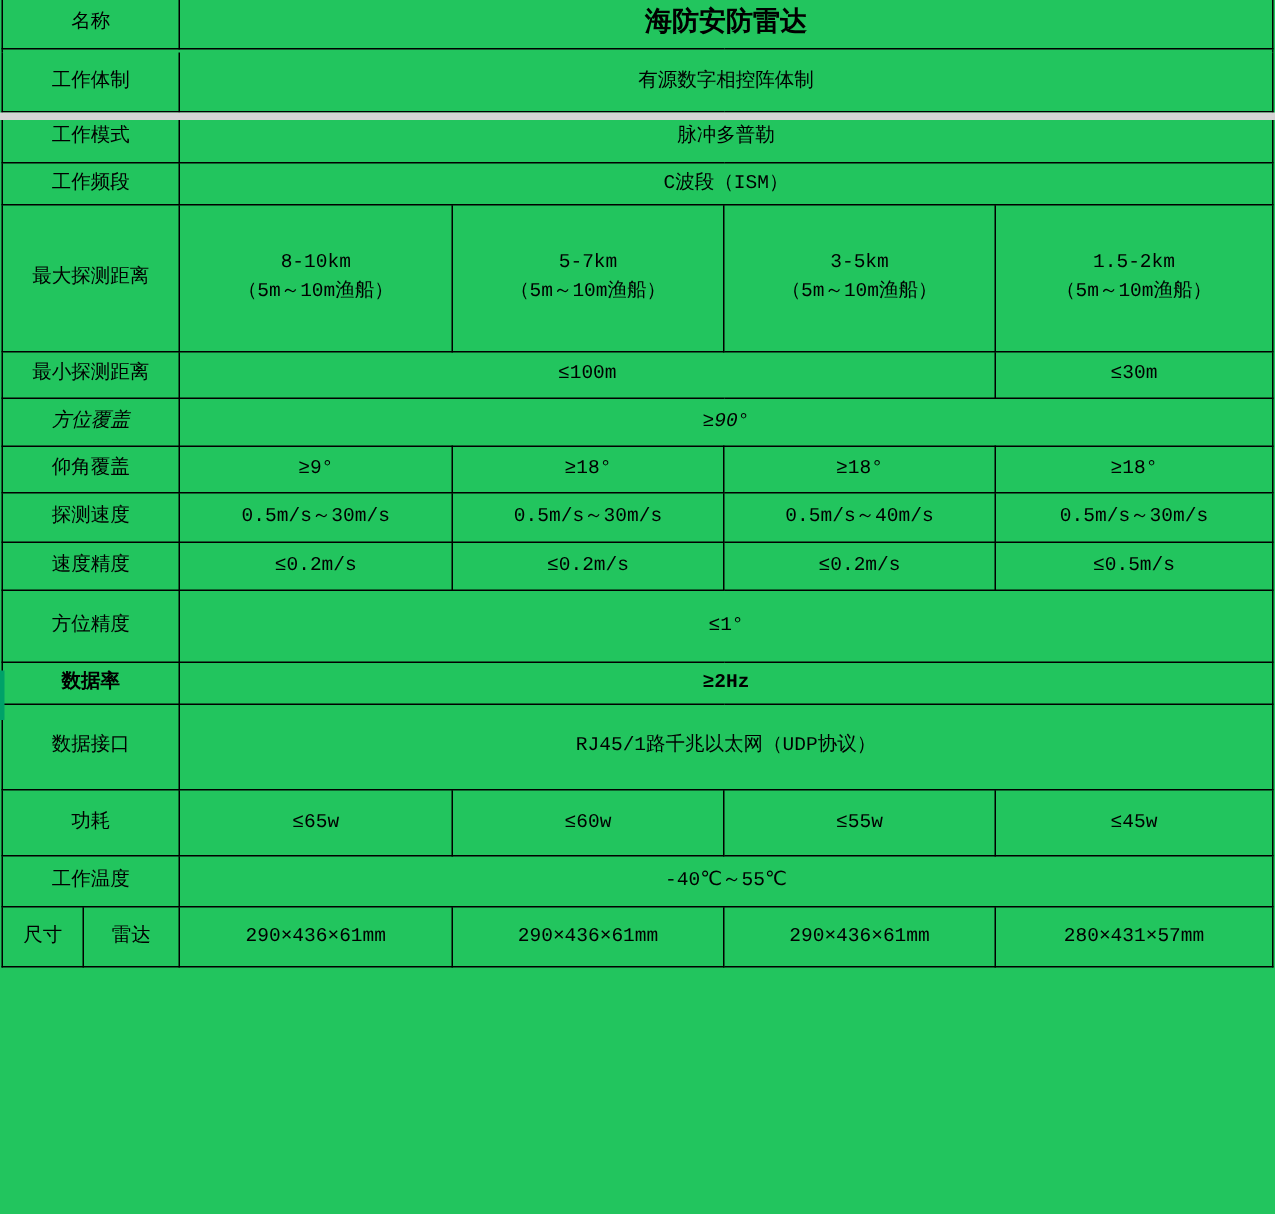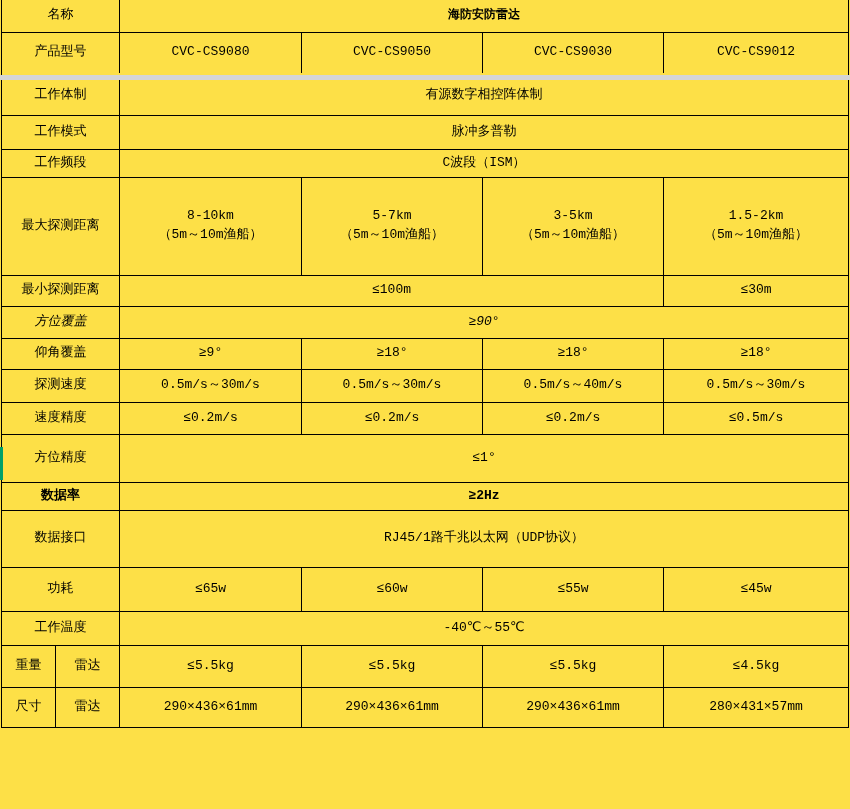--- a/index.html
+++ b/index.html
@@ -1,19 +1,19 @@
 <!DOCTYPE html>
 <html><head>
 <meta charset="utf-8">
 <style>
   html,body{margin:0;padding:0;background:#ffffff;}
   .sheet{
     position:relative;
     width:850px;height:809px;
-    background:#fde047;
+    background:#22c55e;
     overflow:hidden;
     font-family:"Liberation Mono","DejaVu Sans",sans-serif;
     font-size:13px;color:#000;
   }
   table.spec{
     border-collapse:collapse;
     table-layout:fixed;
     width:848px;
     margin-left:1px;
   }
@@ -58,30 +58,23 @@
         <col style="width:64px">
       <col style="width:182px">
         <col style="width:181px">
       <col style="width:181px">
         <col style="width:185px">
     </colgroup>
 
     <tbody>
         <tr class="r1">
       <td colspan="2">名称</td>
-      <td colspan="4" class="bold" style="font-size:12px">海防安防雷达</td>
+      <td colspan="4" class="bold" style="font-size:18px">海防安防雷达</td>
     </tr>
 
-    <tr class="r2">
-      <td colspan="2">产品型号</td>
-      <td>CVC-CS9080</td>
-      <td>CVC-CS9050</td>
-      <td>CVC-CS9030</td>
-      <td>CVC-CS9012</td>
-    </tr>
 
     <tr class="spacer">
       <td colspan="6"></td>
     </tr>
 
     <tr class="r3">
       <td colspan="2">工作体制</td>
       <td colspan="4">有源数字相控阵体制</td>
     </tr>
 
@@ -173,28 +166,20 @@
       <td>≤55w</td>
       <td>≤45w</td>
     </tr>
 
 
     <tr class="r18">
       <td colspan="2">工作温度</td>
       <td colspan="4">-40℃～55℃</td>
     </tr>
 
-    <tr class="r19">
-      <td>重量</td>
-      <td>雷达</td>
-      <td>≤5.5kg</td>
-      <td>≤5.5kg</td>
-      <td>≤5.5kg</td>
-      <td>≤4.5kg</td>
-    </tr>
 
     <tr class="r20">
       <td>尺寸</td>
       <td>雷达</td>
       <td>290×436×61mm</td>
       <td>290×436×61mm</td>
       <td>290×436×61mm</td>
       <td>280×431×57mm</td>
     </tr>
   </tbody>

